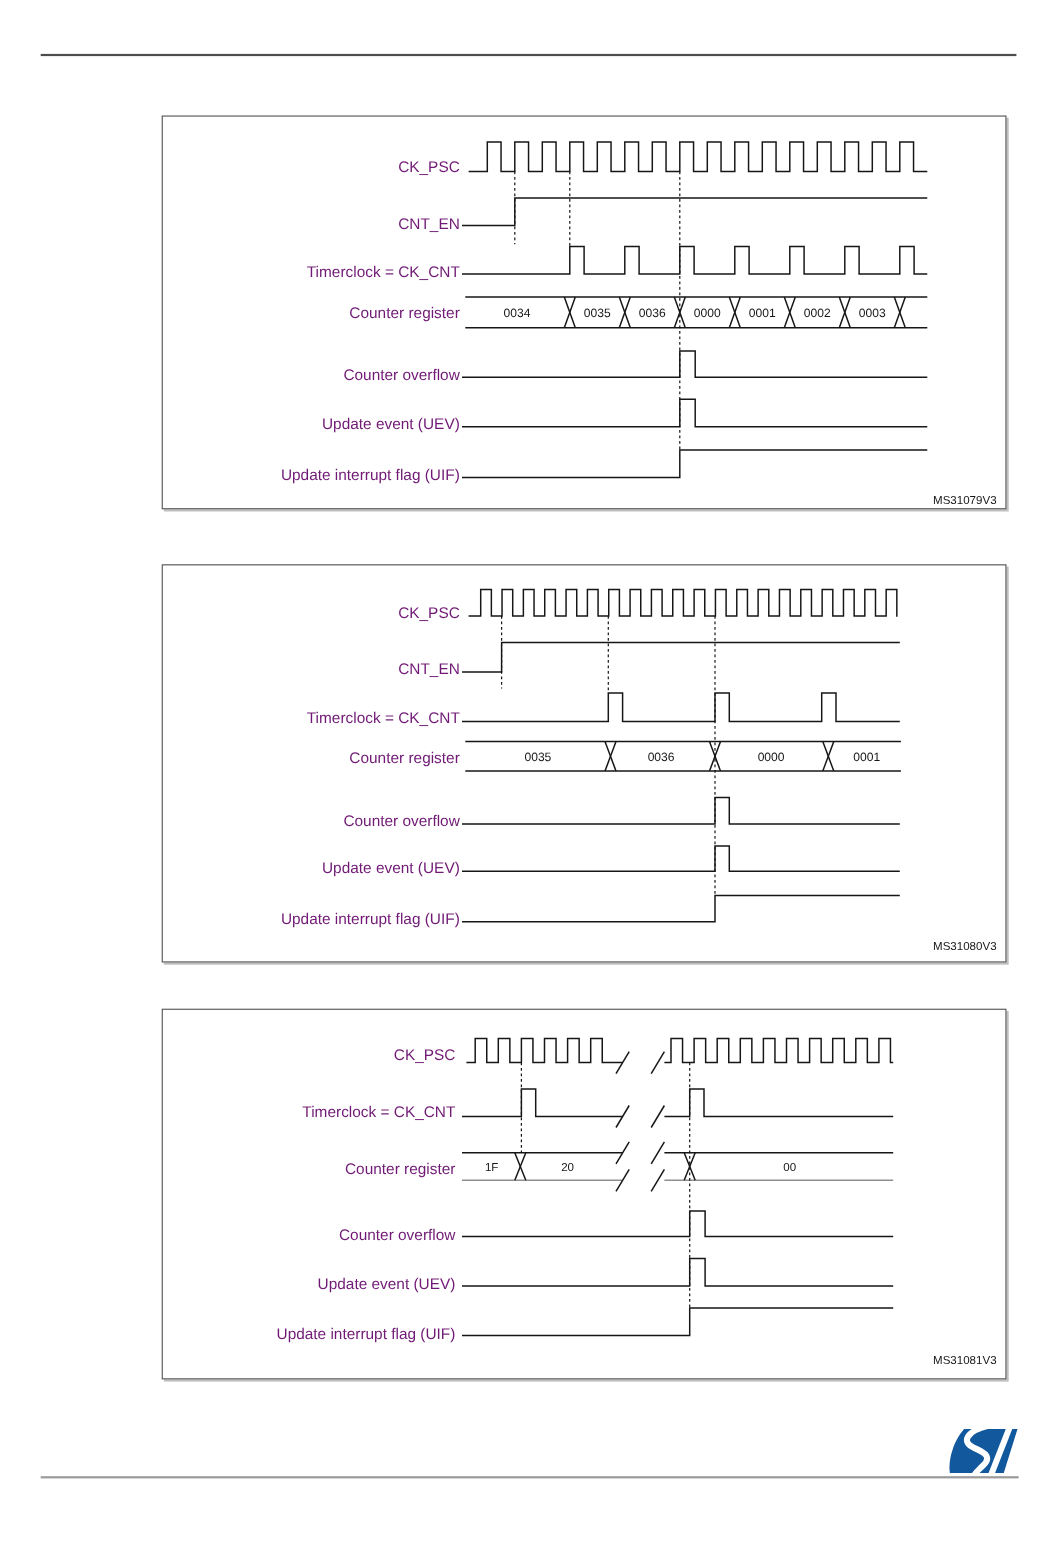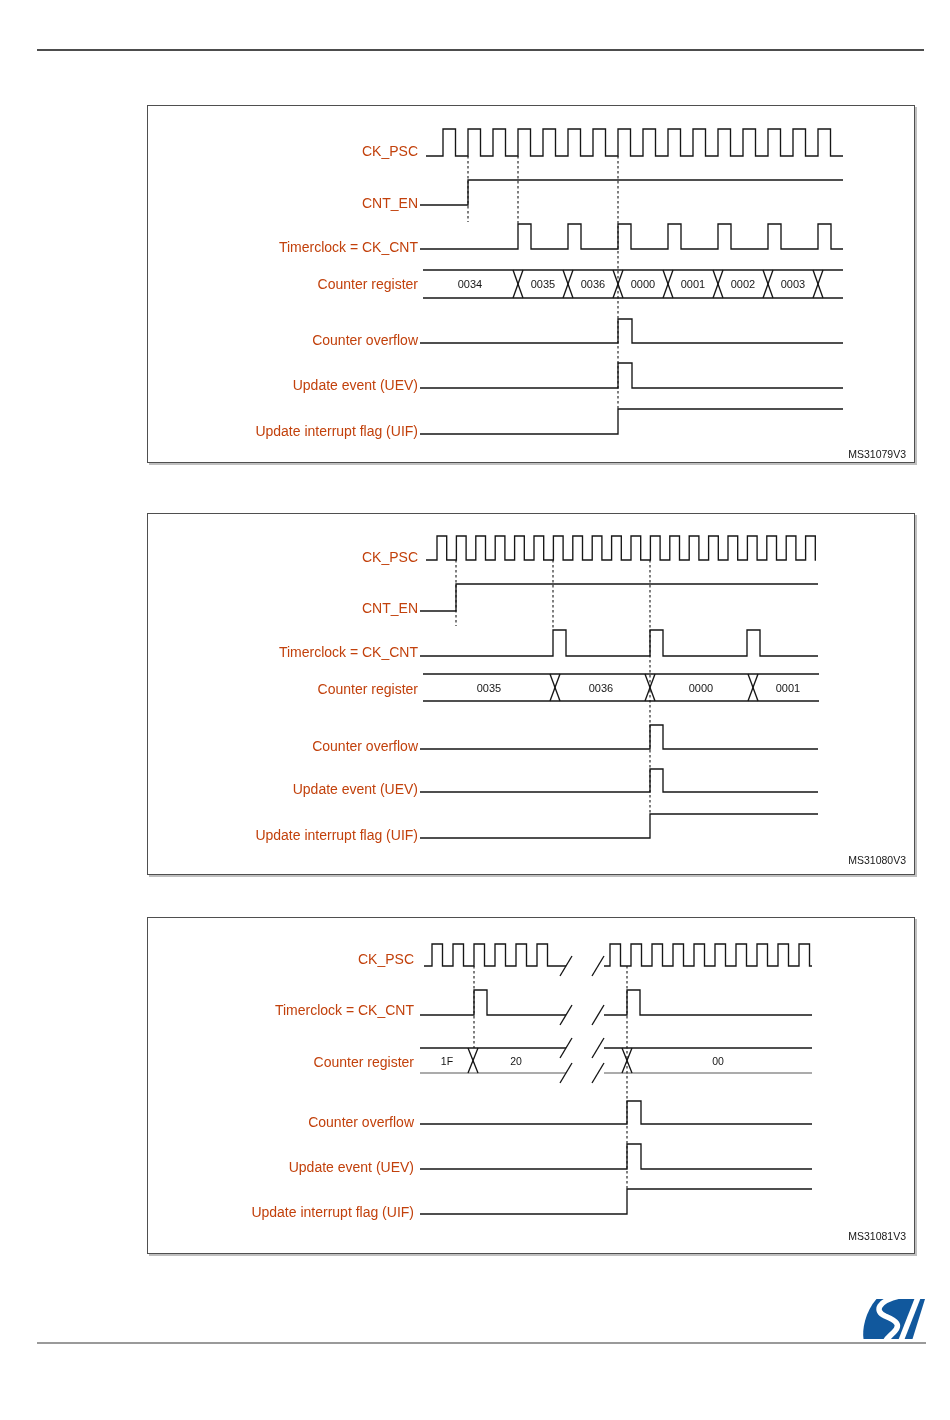--- a/index.html
+++ b/index.html
@@ -4,21 +4,21 @@
 <style>
   html,body{margin:0;padding:0;background:#ffffff;}
   .page{position:relative;width:950px;height:1420px;background:#ffffff;overflow:hidden;
         font-family:"Liberation Sans",sans-serif;}
   .rule{position:absolute;}
   .rule-top{background:#4d4d4d;}
   .rule-bottom{background:#9a9a9a;}
   .fig{position:absolute;background:#ffffff;border:1px solid #4f4f4f;
        box-shadow:2px 2px 0 #bfbfbf;}
   .fig svg{position:absolute;left:0;top:0;}
-  .sig-label{position:absolute;font-size:14px;color:#c2410c;white-space:nowrap;
+  .sig-label{position:absolute;font-size:14px;color:#701a75;white-space:nowrap;
              height:20px;line-height:20px;text-align:right;}
   svg text{font-family:"Liberation Sans",sans-serif;fill:#161616;}
   .logo{position:absolute;}
 </style>
 </head>
 <body>
 
 <div class="page" id="page">
   <div class="rule rule-top" style="left:37px;top:49px;width:887px;height:2px;"></div>
 

